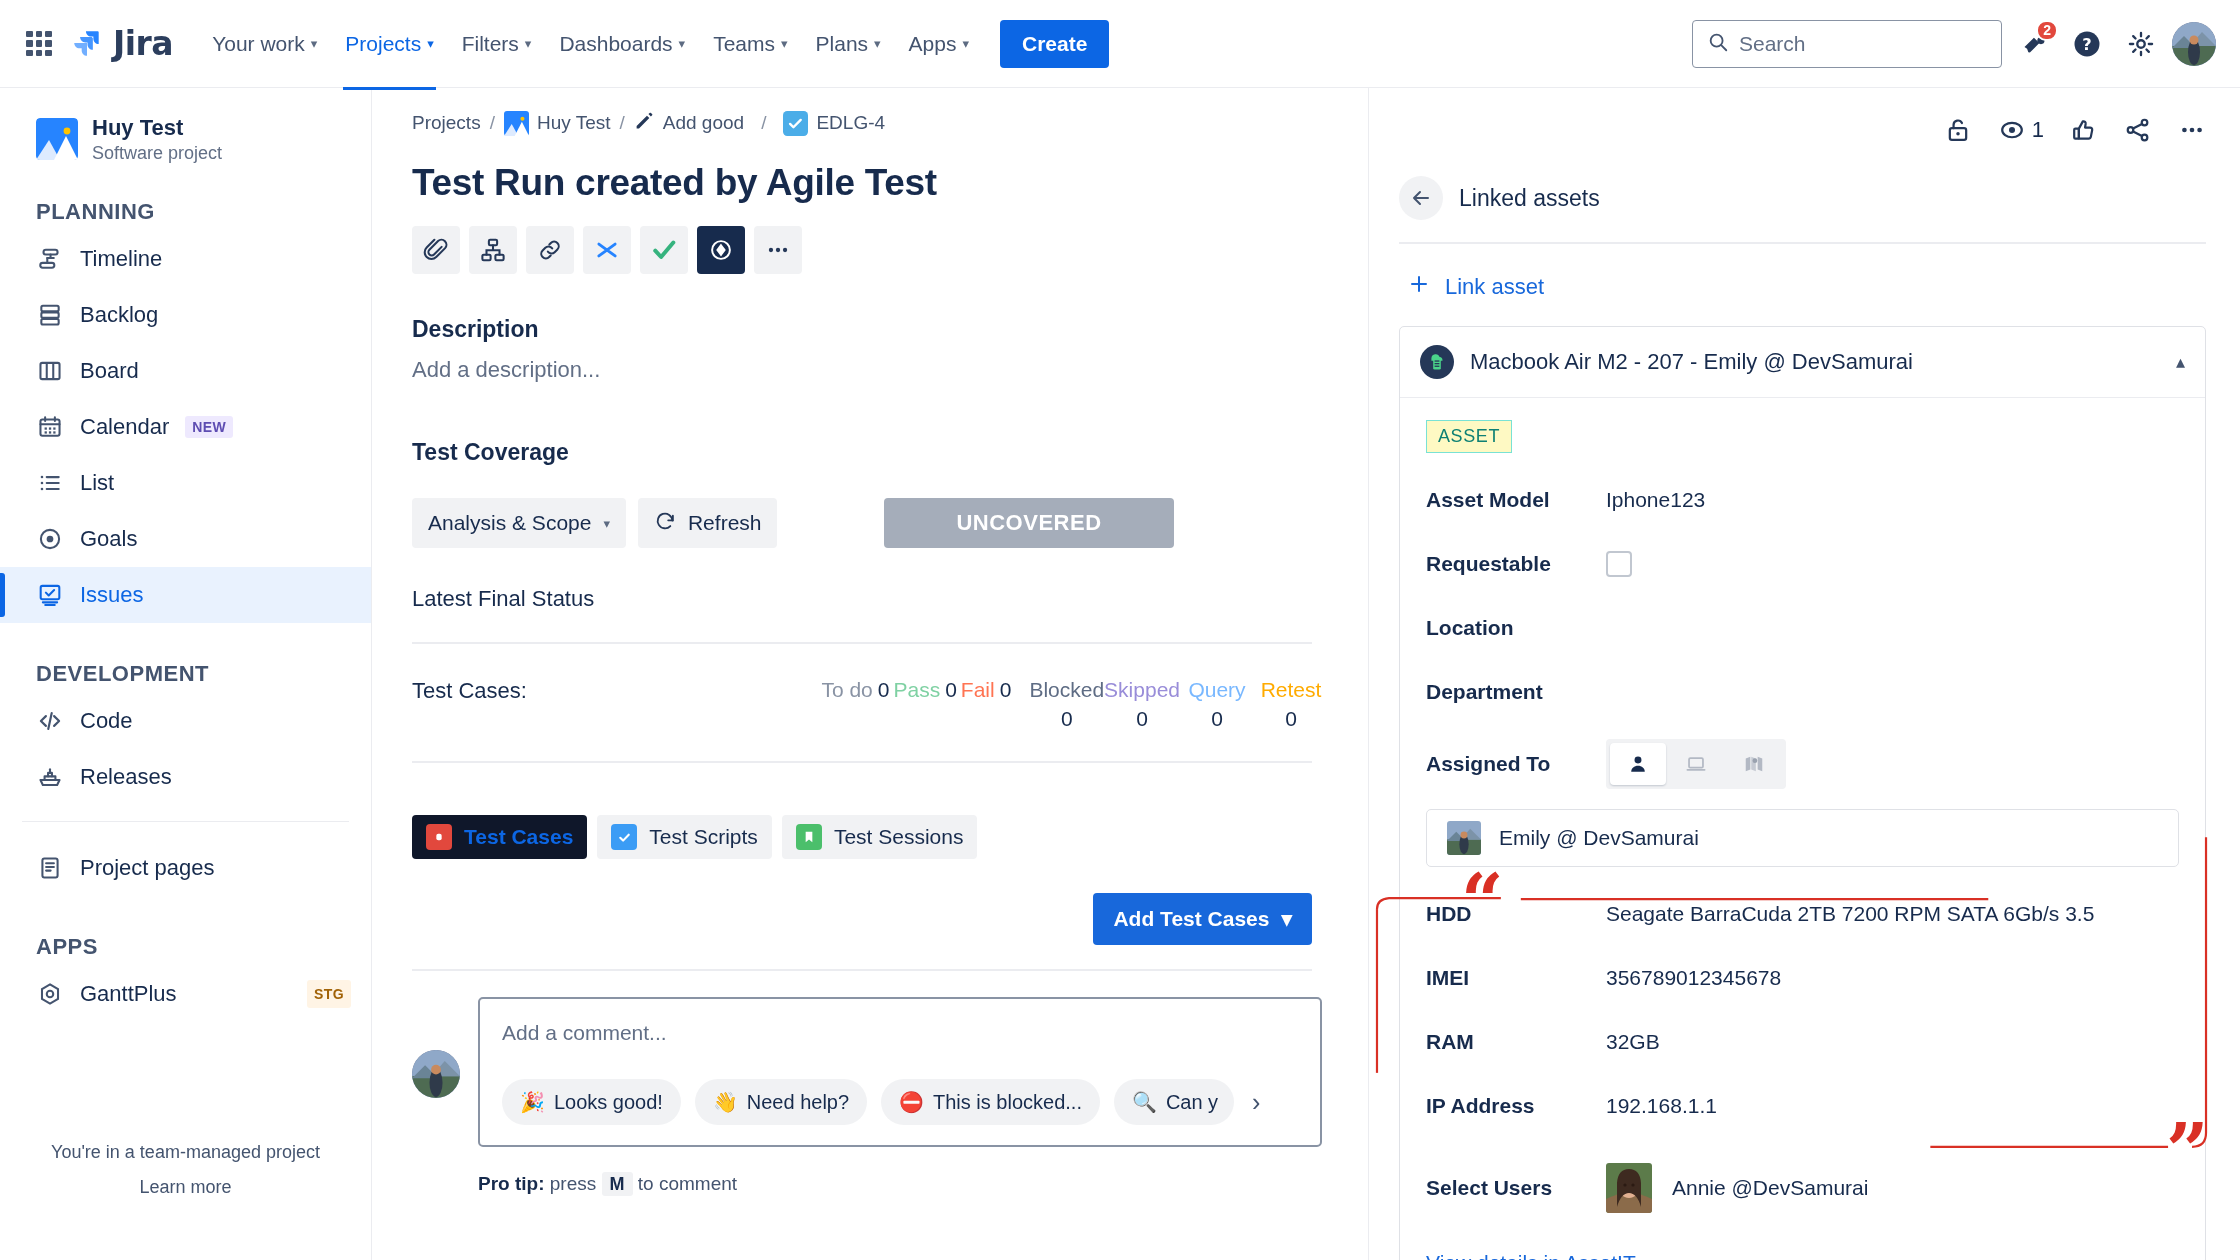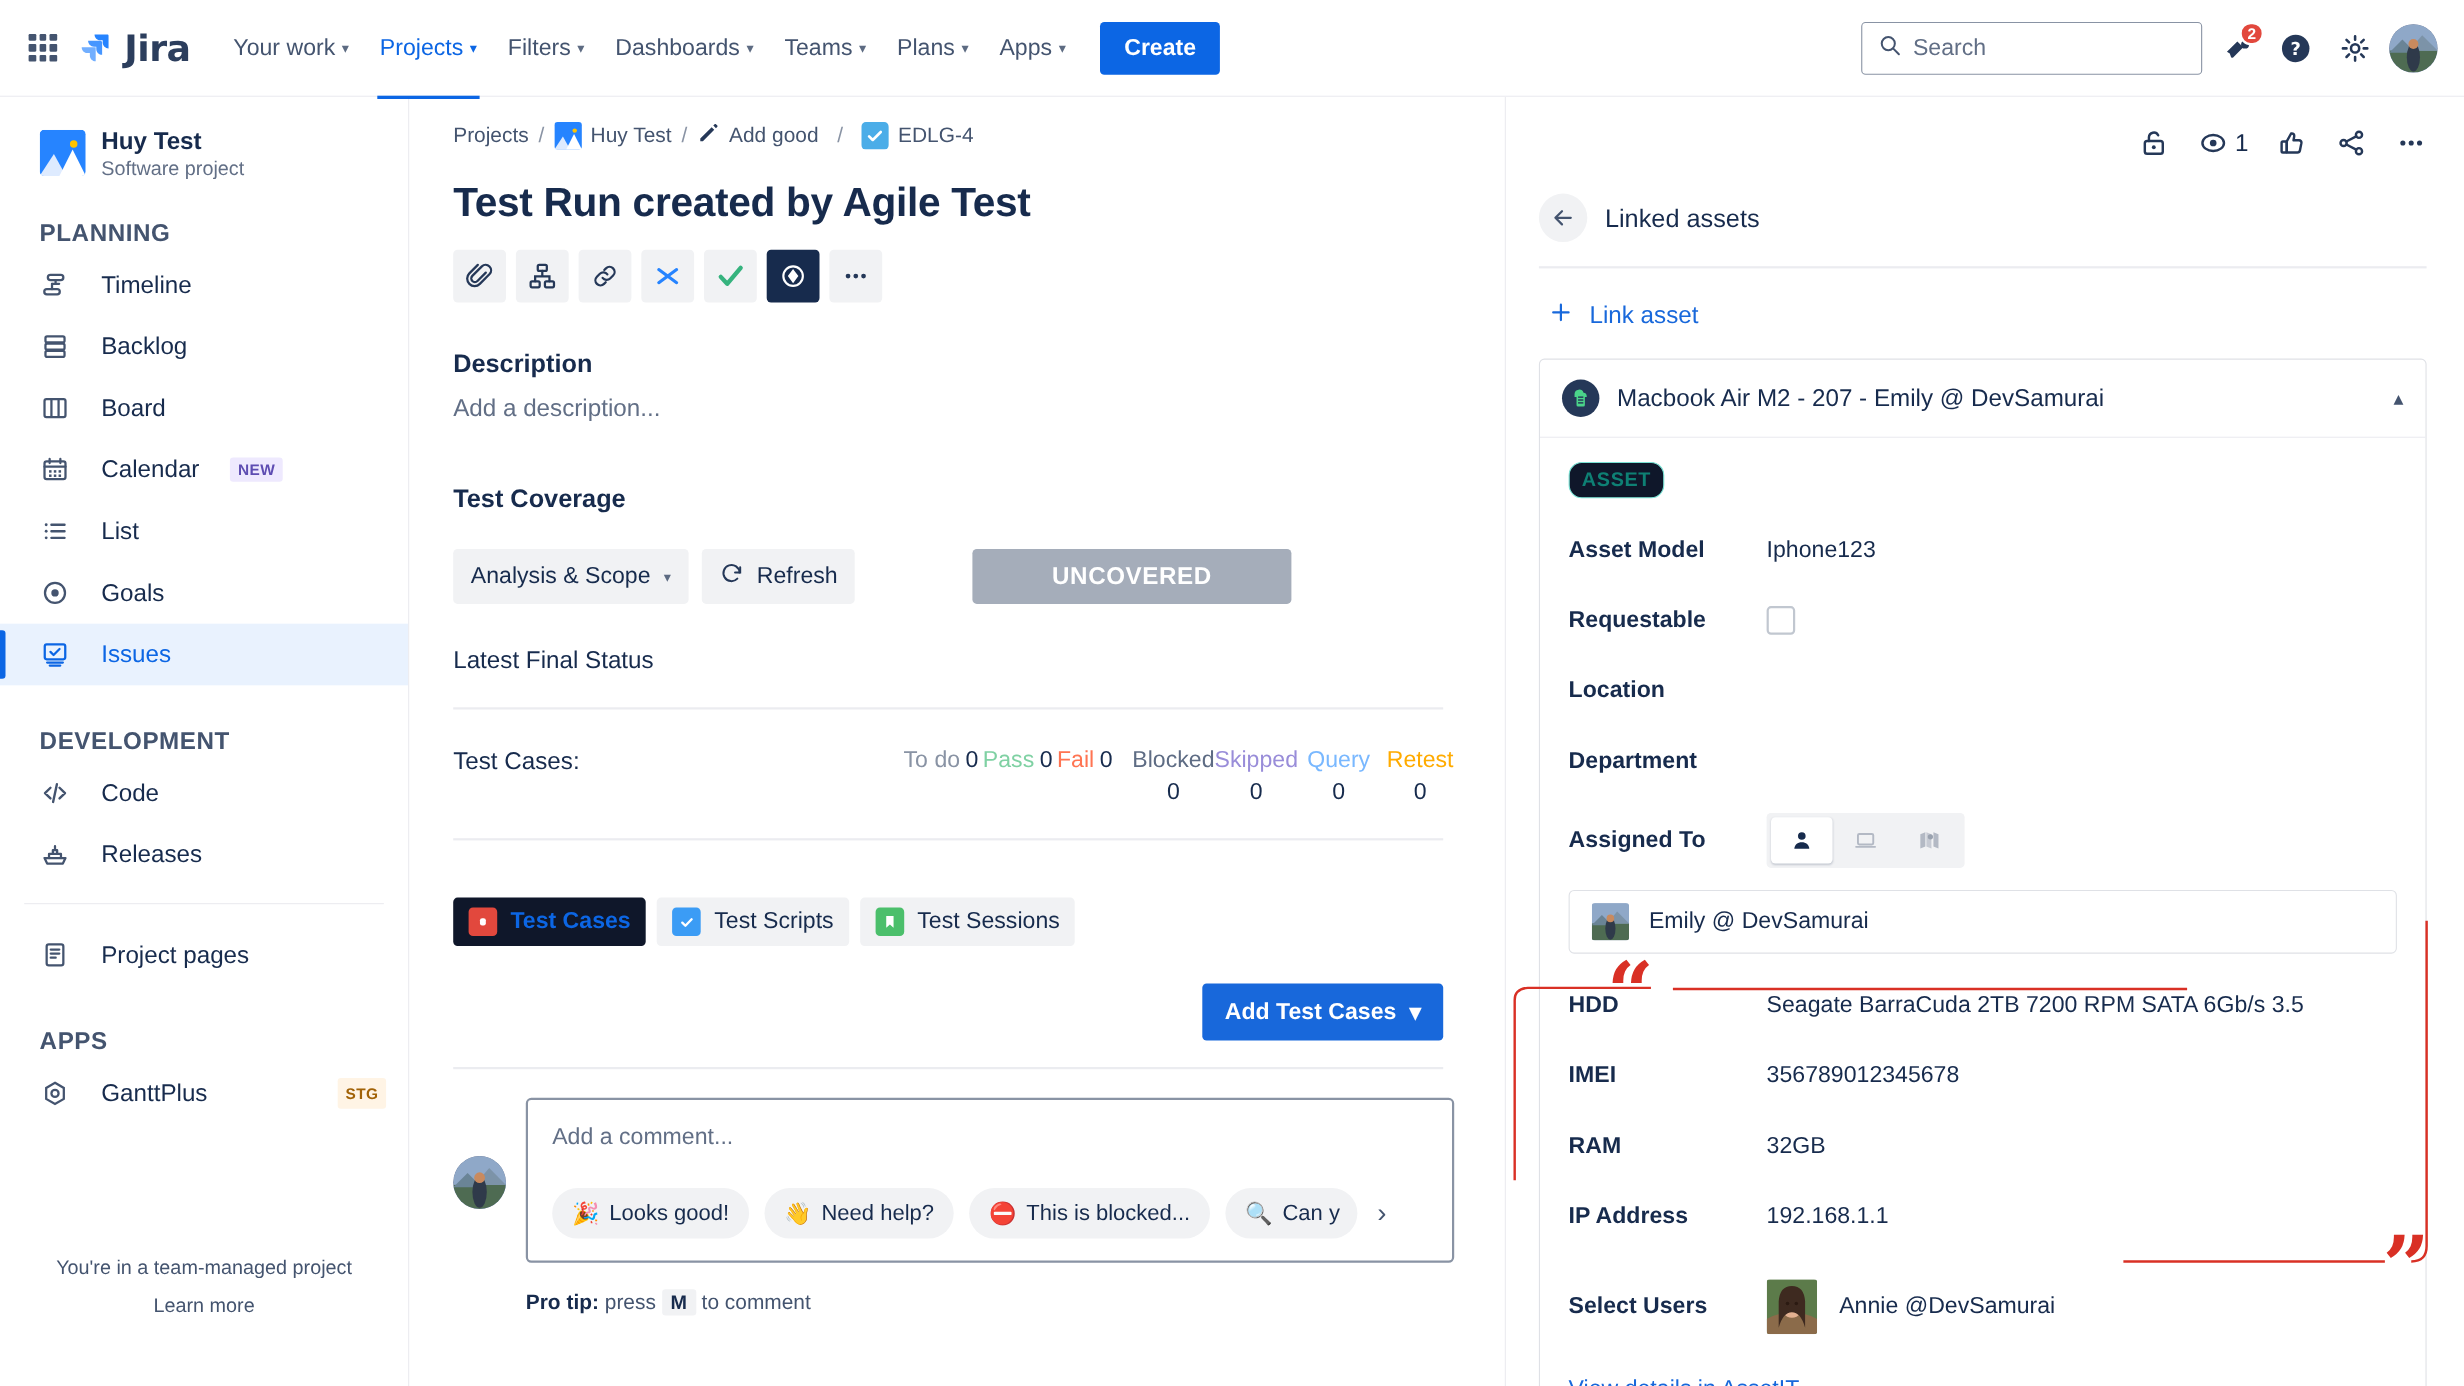--- a/index.html
+++ b/index.html
@@ -73,21 +73,21 @@
     width: 372px; flex: none; background: #fff; border-right: 1px solid #ebecf0;
     padding: 26px 0 0 0; position: relative; overflow: hidden;
   }
   .proj-head { display: flex; align-items: center; gap: 14px; padding: 0 22px 0 36px; margin-bottom: 34px; cursor: pointer; }
   .proj-avatar { width: 42px; height: 42px; border-radius: 4px; overflow: hidden; flex: none; }
   .proj-name { font-size: 22px; font-weight: 700; color: #172B4D; line-height: 1.25; }
   .proj-type { font-size: 18px; color: #626F86; line-height: 1.3; }
 
   .sec-label { font-size: 22px; font-weight: 700; color: #44546F; letter-spacing: 0.5px; padding: 0 0 6px 36px; }
   .side-item {
-    height: 56px; display: flex; align-items: center; gap: 28px;
+    height: 56px; display: flex; align-items: center; gap: 16px;
     padding: 0 20px 0 36px; cursor: pointer; font-size: 22px; color: #172B4D; position: relative;
   }
   .side-item .si-ic { width: 28px; height: 28px; flex: none; display: flex; align-items: center; justify-content: center; }
   .side-item.selected { background: #E9F2FE; color: #0C66E4; }
   .side-item.selected::before { content:''; position: absolute; left: 0; top: 6px; bottom: 6px; width: 5px; background: #0C66E4; border-radius: 0 3px 3px 0; }
   .pill-new { background: #EEE9FE; color: #5E4DB2; font-size: 14px; font-weight: 700; padding: 3px 7px; border-radius: 3px; letter-spacing: .4px; }
   .pill-stg { background: #FFF4E5; color: #a16207; font-size: 14px; font-weight: 700; padding: 6px 7px; border-radius: 3px; letter-spacing: .4px; margin-left: auto; }
   .side-div { height: 1px; background: #ebecf0; margin: 16px 22px 18px 22px; }
   .side-foot { position: absolute; left: 0; right: 0; bottom: 62px; text-align: center; }
   .side-foot .t1 { font-size: 18px; color: #44546F; }
@@ -177,21 +177,21 @@
   #rp-title { font-size: 23px; color: #172B4D; }
   #link-asset { display: flex; align-items: center; gap: 14px; margin: 28px 0 0 8px; color: #1868DB; font-size: 22px; cursor: pointer; }
 
   #asset-card { margin-top: 24px; border: 1px solid #DFE1E6; border-radius: 5px; }
   #asset-card-head { display: flex; align-items: center; gap: 16px; padding: 18px 20px; border-bottom: 1px solid #EBECF0; cursor: pointer; }
   #asset-icon { width: 34px; height: 34px; border-radius: 50%; background: #253858; display: flex; align-items: center; justify-content: center; flex: none; }
   #asset-card-title { font-size: 22px; color: #172B4D; }
   #asset-collapse { margin-left: auto; font-size: 18px; color: #44546F; }
 
   #asset-body { padding: 22px 26px 28px; }
-  #asset-type-pill { display: inline-block; border: 1px solid #79E2D4; background: #0f172a; color: #0E8074; font-size: 18px; font-weight: 700; letter-spacing: .6px; padding: 5px 11px; border-radius: 12px; }
+  #asset-type-pill { display: inline-block; border: 1px solid #79E2D4; background: #fef9c3; color: #0E8074; font-size: 18px; font-weight: 400; letter-spacing: .6px; padding: 5px 11px; border-radius: 0; }
   .fld { display: flex; align-items: center; margin-top: 30px; min-height: 34px; }
   .fld-k { width: 180px; flex: none; font-size: 21px; font-weight: 700; color: #172B4D; }
   .fld-v { font-size: 21px; color: #172B4D; }
   .chk { width: 26px; height: 26px; border: 2px solid #C1C7D0; border-radius: 4px; background: #fff; cursor: pointer; }
   .seg { display: flex; background: #F1F2F4; border-radius: 4px; padding: 4px; gap: 2px; }
   .seg-b { width: 56px; height: 42px; border-radius: 4px; display: flex; align-items: center; justify-content: center; cursor: pointer; }
   .seg-b.on { background: #fff; box-shadow: 0 1px 2px rgba(9,30,66,.2); }
   #assignee-field {
     margin-top: 20px; border: 1px solid #DFE1E6; border-radius: 5px; height: 58px;
     display: flex; align-items: center; gap: 18px; padding: 0 20px; cursor: pointer;

